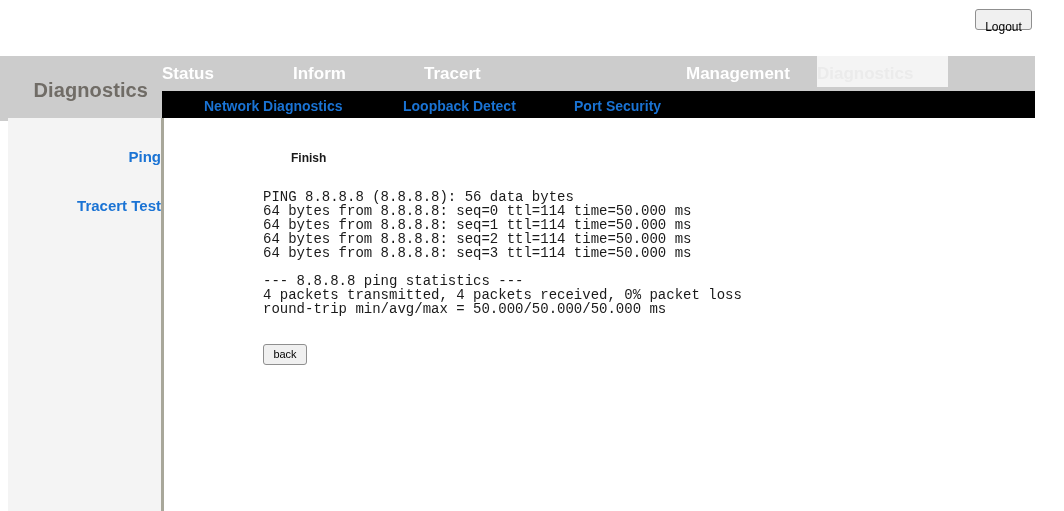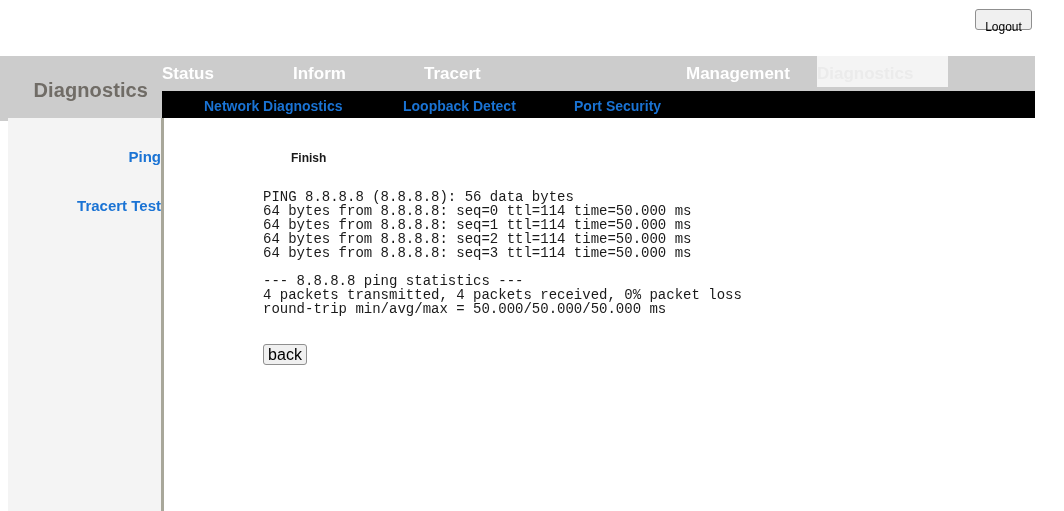--- a/index.html
+++ b/index.html
@@ -170,21 +170,21 @@
     font-size: 14px;
     line-height: 14px;
     color: #1a1a1a;
     white-space: pre;
   }
   #back-button {
     position: absolute;
     left: 99px; top: 226px;
     width: 44px; height: 21px;
     font-family: "Liberation Sans", sans-serif;
-    font-size: 16px;
+    font-size: 11px;
     color: #000;
     background: #f0f0f0;
     border: 1px solid #8f8f8f;
     border-radius: 3px;
     padding: 0;
     line-height: 19px;
     text-align: center;
     cursor: pointer;
     box-sizing: border-box;
   }

